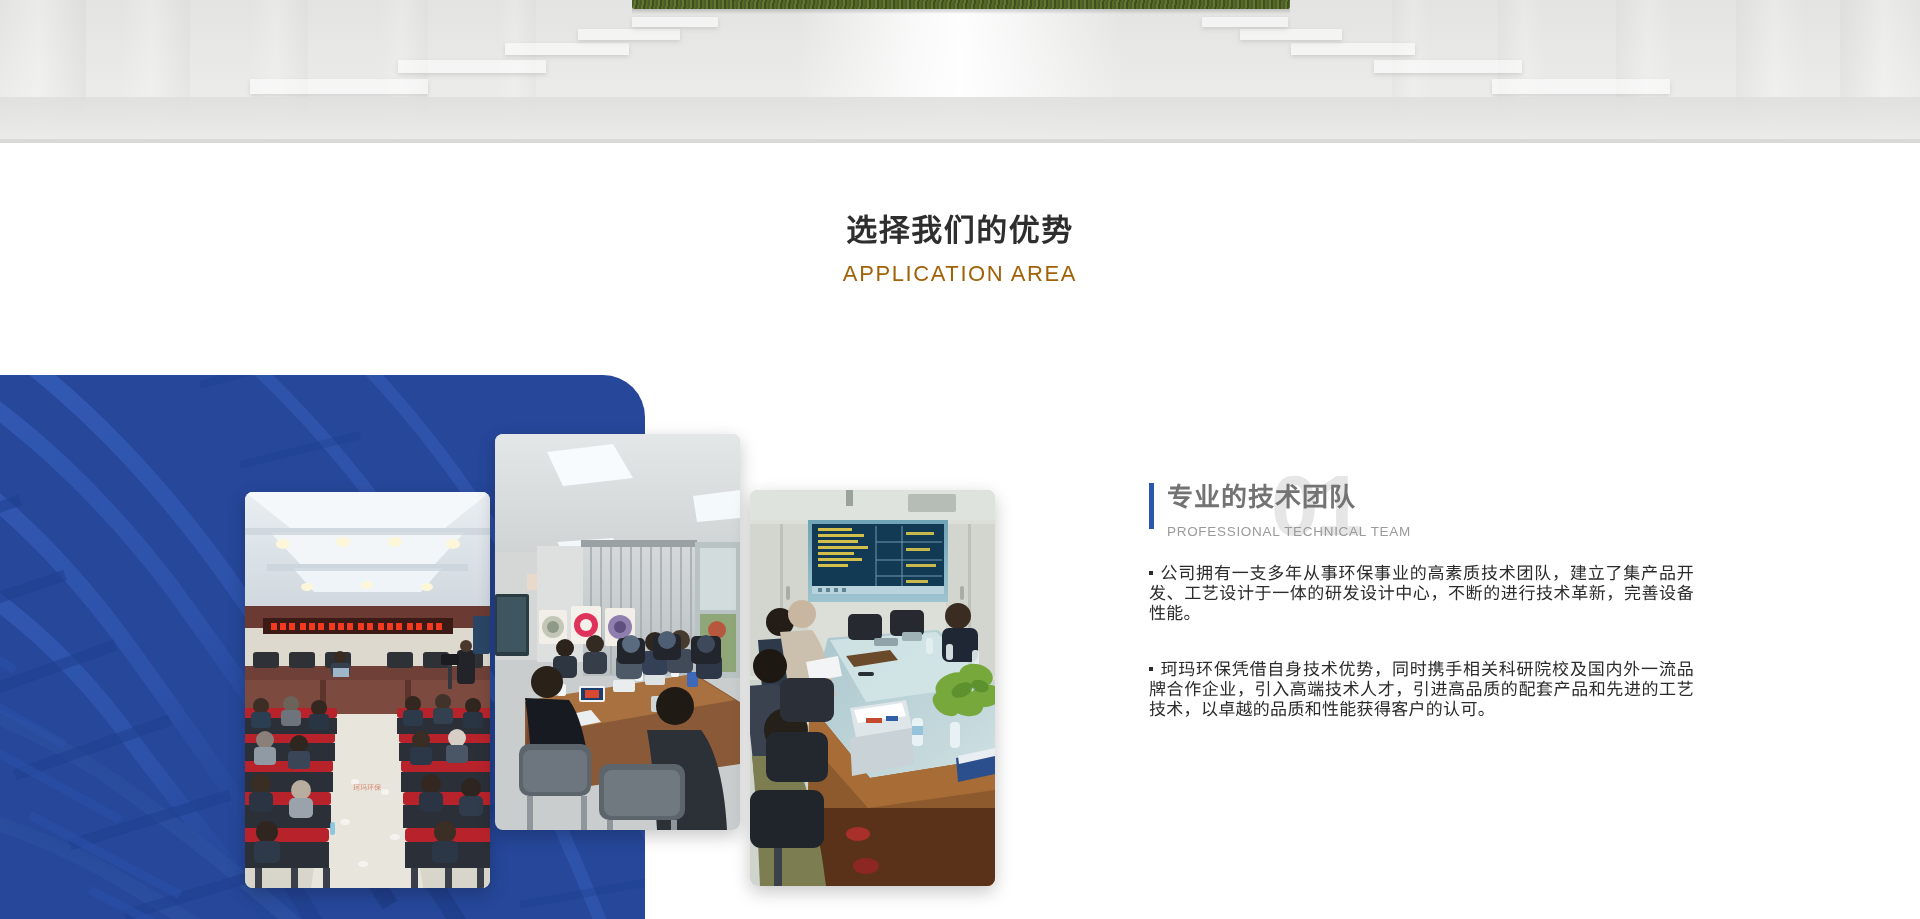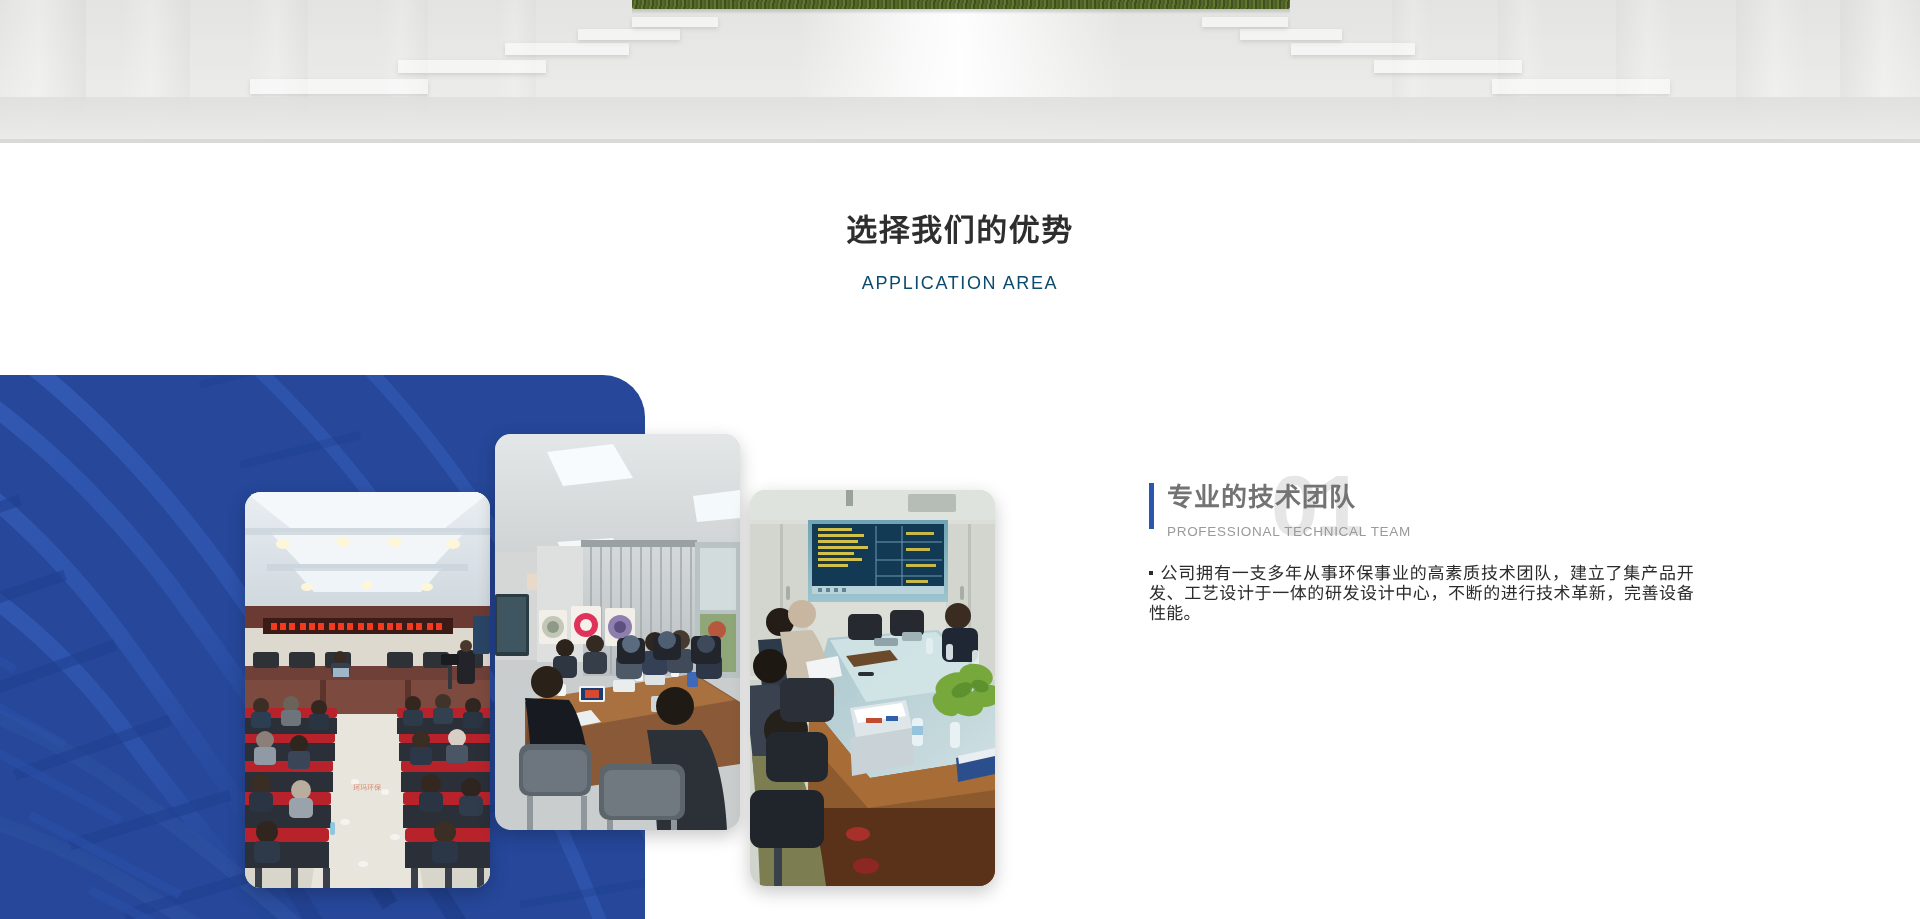--- a/index.html
+++ b/index.html
@@ -98,23 +98,23 @@
   }
   .section-title {
     margin-top: 68px;
     font-size: 31px;
     font-weight: bold;
     color: #2e2e2e;
     letter-spacing: 1.5px;
     line-height: 1.3;
   }
   .section-sub {
-    margin-top: 22px;
-    font-size: 18px;
-    color: #0c4a6e;
+    margin-top: 10px;
+    font-size: 22px;
+    color: #a16207;
     letter-spacing: 1.6px;
   }
 
   
   .blue-panel {
     position: absolute;
     left: -40px; top: 375px;
     width: 685px; height: 544px;
     background: #26479a;
     border-top-right-radius: 42px;
@@ -123,21 +123,21 @@
   .blue-panel .lattice {
     position: absolute;
     left: -90px; top: -30px;
     width: 820px; height: 640px;
     opacity: 0.95;
   }
 
   
   .photo {
     position: absolute;
-    border-radius: 16px;
+    border-radius: 8px;
     overflow: hidden;
     box-shadow: 0 6px 18px rgba(0,0,0,0.22);
   }
   .photo-1 { left: 245px; top: 492px; width: 245px; height: 396px; }
   .photo-2 { left: 495px; top: 434px; width: 245px; height: 396px; }
   .photo-3 { left: 750px; top: 490px; width: 245px; height: 396px; }
   .photo svg { display: block; width: 100%; height: 100%; }
 
   
   .feature {
@@ -751,16 +751,19 @@
       <div class="accent-bar"></div>
       <div class="watermark-num">01</div>
       <div class="feature-title">专业的技术团队</div>
       <div class="feature-sub">PROFESSIONAL TECHNICAL TEAM</div>
     </div>
 
     <div class="feature-body">
       <p class="para">
         <span class="bullet"></span><span>公司拥有一支多年从事环保事业的高素质技术团队，建立了集产品开发、工艺设计于一体的研发设计中心，不断的进行技术革新，完善设备性能。</span>
       </p>
+      <p class="para">
+        <span class="bullet"></span><span>珂玛环保凭借自身技术优势，同时携手相关科研院校及国内外一流品牌合作企业，引入高端技术人才，引进高品质的配套产品和先进的工艺技术，以卓越的品质和性能获得客户的认可。</span>
+      </p>
     </div>
   </div>
 
 </div>
 
 </body></html>

